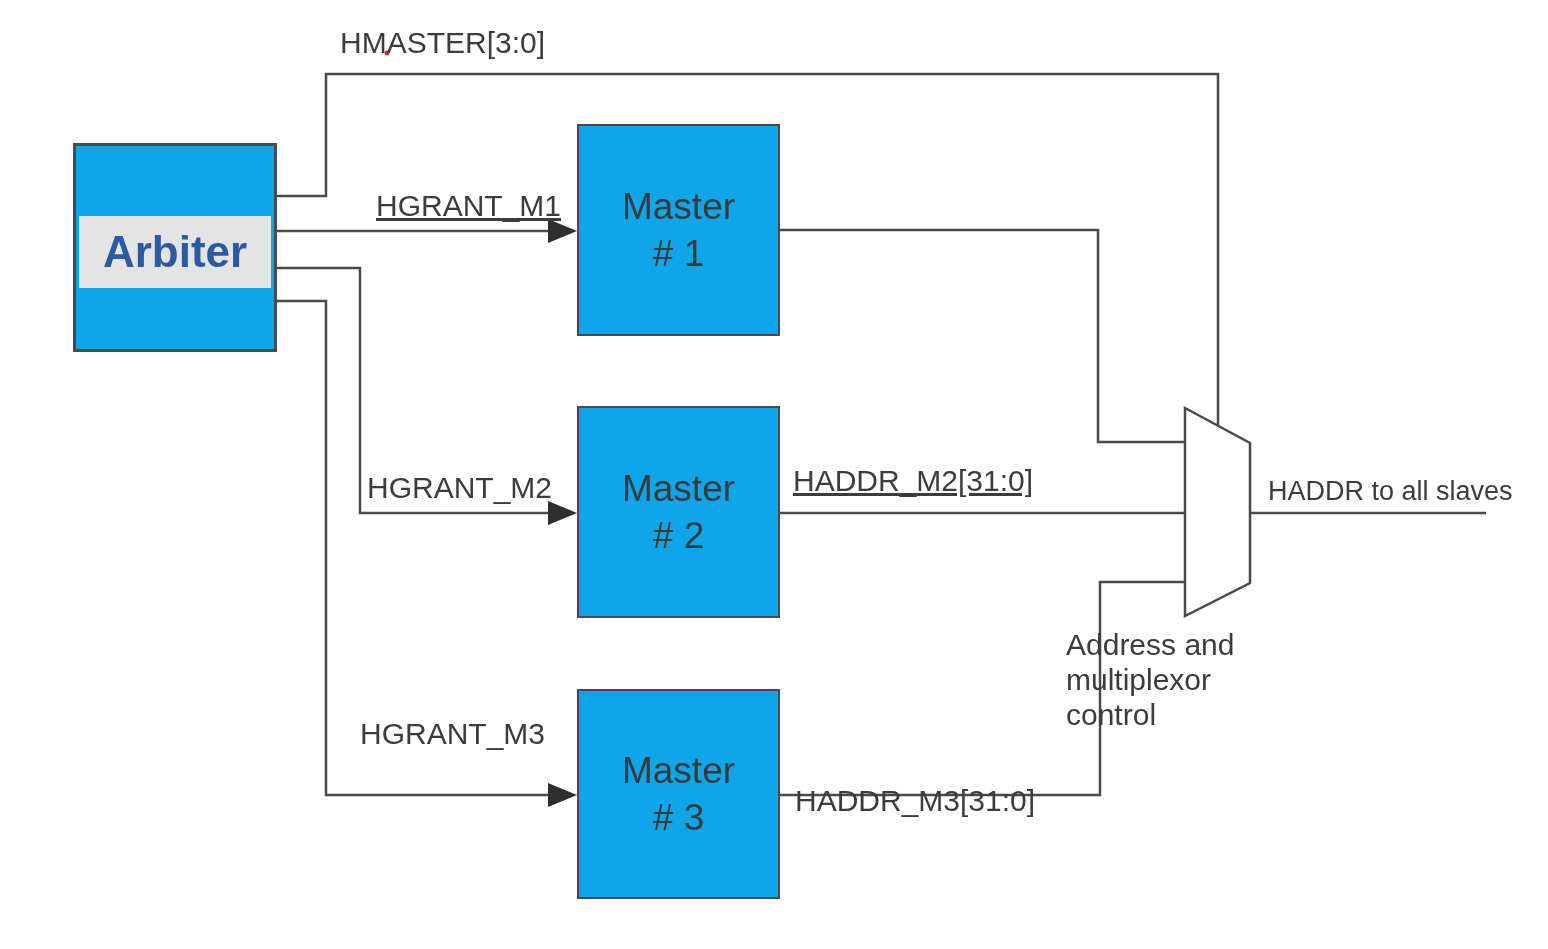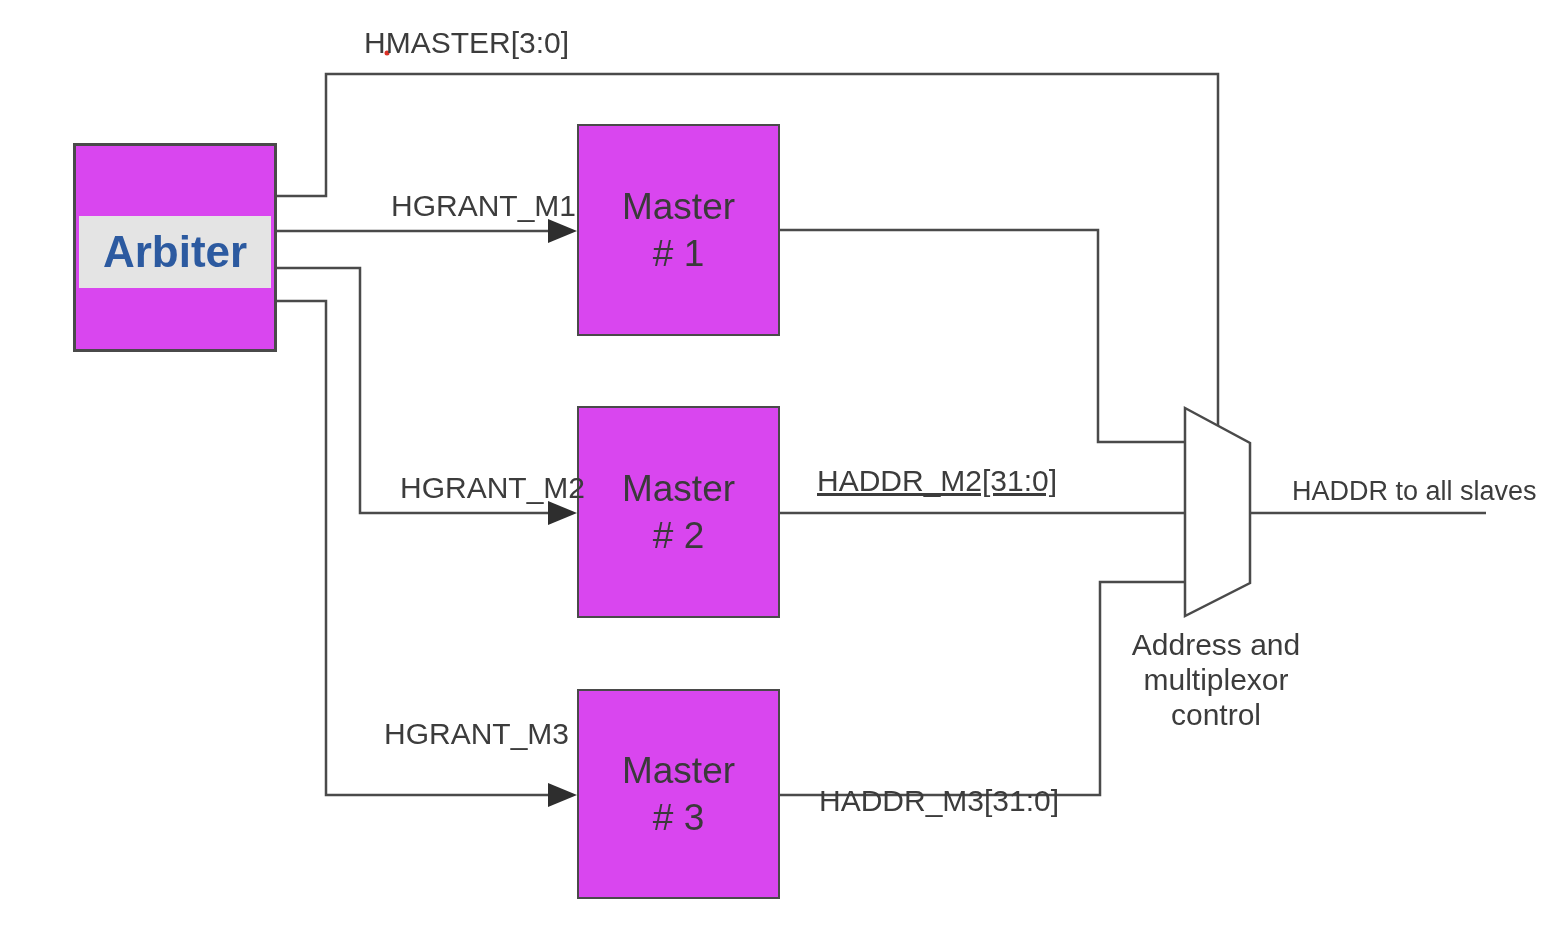--- a/index.html
+++ b/index.html
@@ -15,21 +15,21 @@
   .canvas{
     position:relative;
     width:1548px;
     height:949px;
     background:var(--bg);
     overflow:hidden;
   }
   .wires{position:absolute;left:0;top:0;width:1548px;height:949px;}
   .box{
     position:absolute;
-    background:#d946ef;
+    background:#0ea5e9;
     border:2px solid var(--line);
     display:flex;
     flex-direction:column;
     align-items:center;
     justify-content:center;
     text-align:center;
   }
   .arbiter{
     left:73px;top:143px;width:204px;height:209px;
     border-width:3px;
@@ -55,34 +55,32 @@
     font-size:37px;
     line-height:47px;
     color:#3a3a3a;
   }
   .sig{
     position:absolute;
     font-size:30px;
     line-height:30px;
     color:var(--text);
     white-space:nowrap;
-    margin-left:24px;
   }
   .lbl-hmaster{left:340px;top:28px;}
-  .lbl-grant-1{left:367px;top:191px;}
-  .lbl-grant-2{left:376px;top:473px;}
+  .lbl-grant-1{left:376px;top:191px;text-decoration:underline;}
+  .lbl-grant-2{left:367px;top:473px;}
   .lbl-grant-3{left:360px;top:719px;}
   .lbl-addr-1{left:782px;top:189px;}
   .lbl-addr-2{left:793px;top:466px;text-decoration:underline;}
   .lbl-addr-3{left:795px;top:786px;}
   .lbl-output{left:1268px;top:476px;font-size:27px;}
   .mux-caption{
     position:absolute;
     left:1066px;top:627px;width:300px;
-    text-align:center;
     font-size:30px;
     line-height:35px;
     color:var(--text);
   }
 </style>
 </head>
 <body>
 
 <div class="canvas">
 

